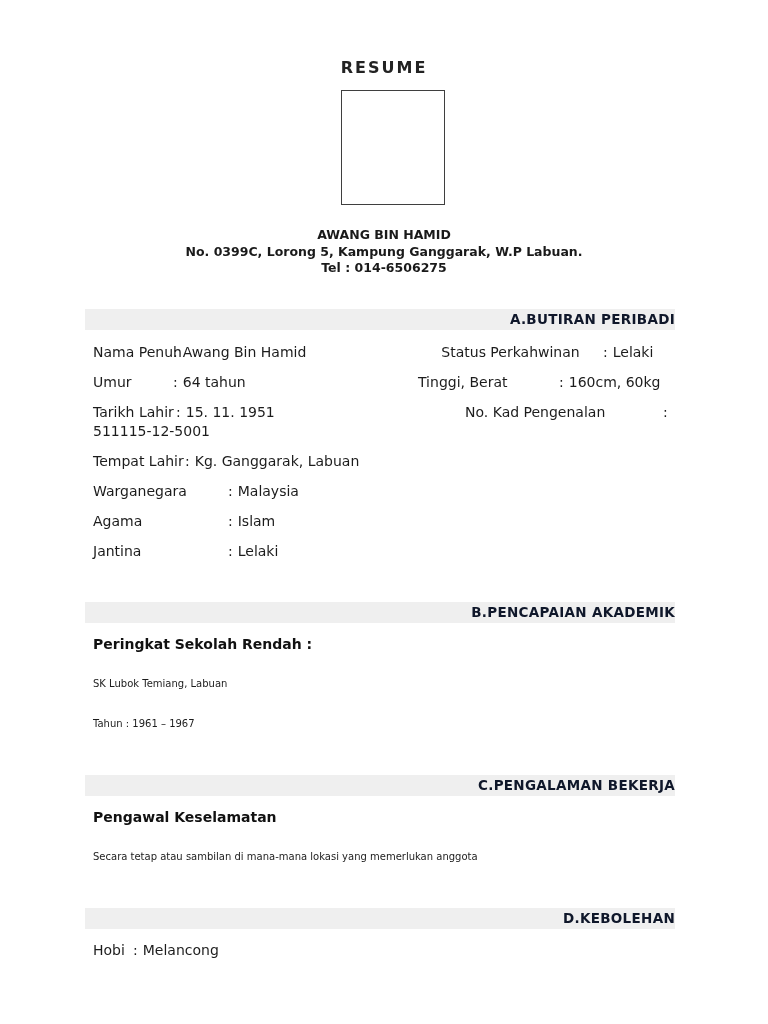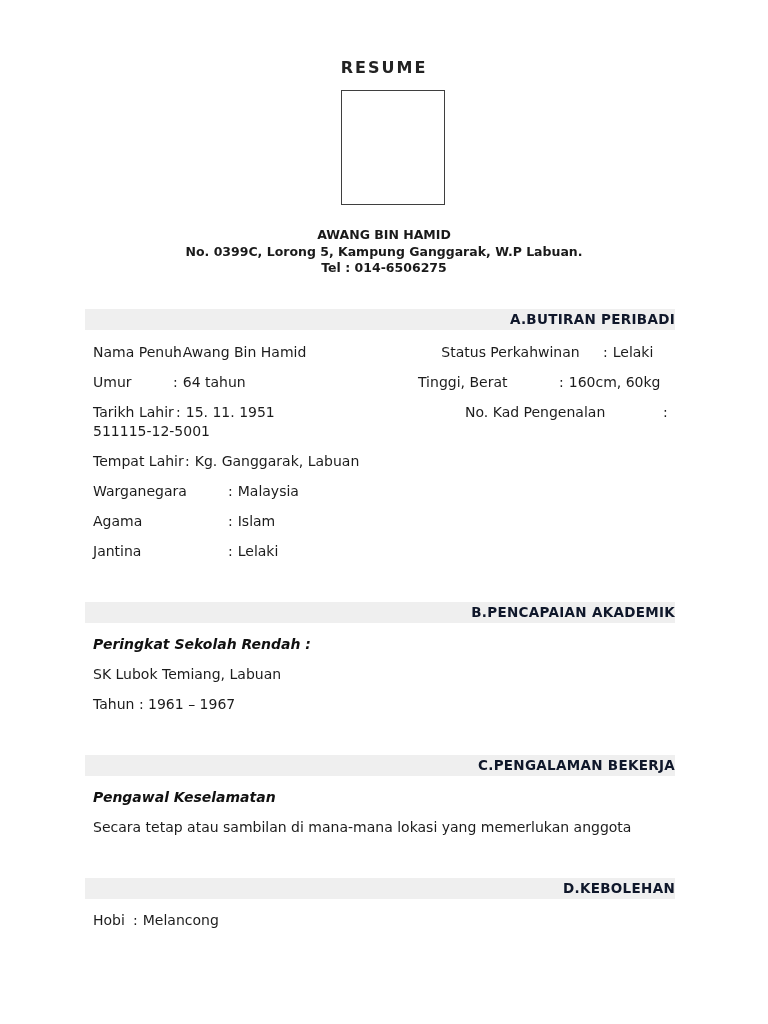--- a/index.html
+++ b/index.html
@@ -75,26 +75,25 @@
   .w198 { width: 198px; }
   .indent47 { padding-left: 47px; }
   .sep { margin-right: 5px; flex-shrink: 0; }
 
   .bold-line {
     font-weight: bold;
     font-size: 14px;
     line-height: 18px;
     margin-top: 12px;
     color: #111;
-    font-style: italic;
   }
   .text-line {
-    font-size: 14px;
+    font-size: 10px;
     line-height: 18px;
-    margin-top: 12px;
+    margin-top: 22px;
   }
 </style>
 </head>
 <body>
 
 <div class="page">
 
   <div class="doc-title">RESUME</div>
 
   <div class="photo-box"></div>

